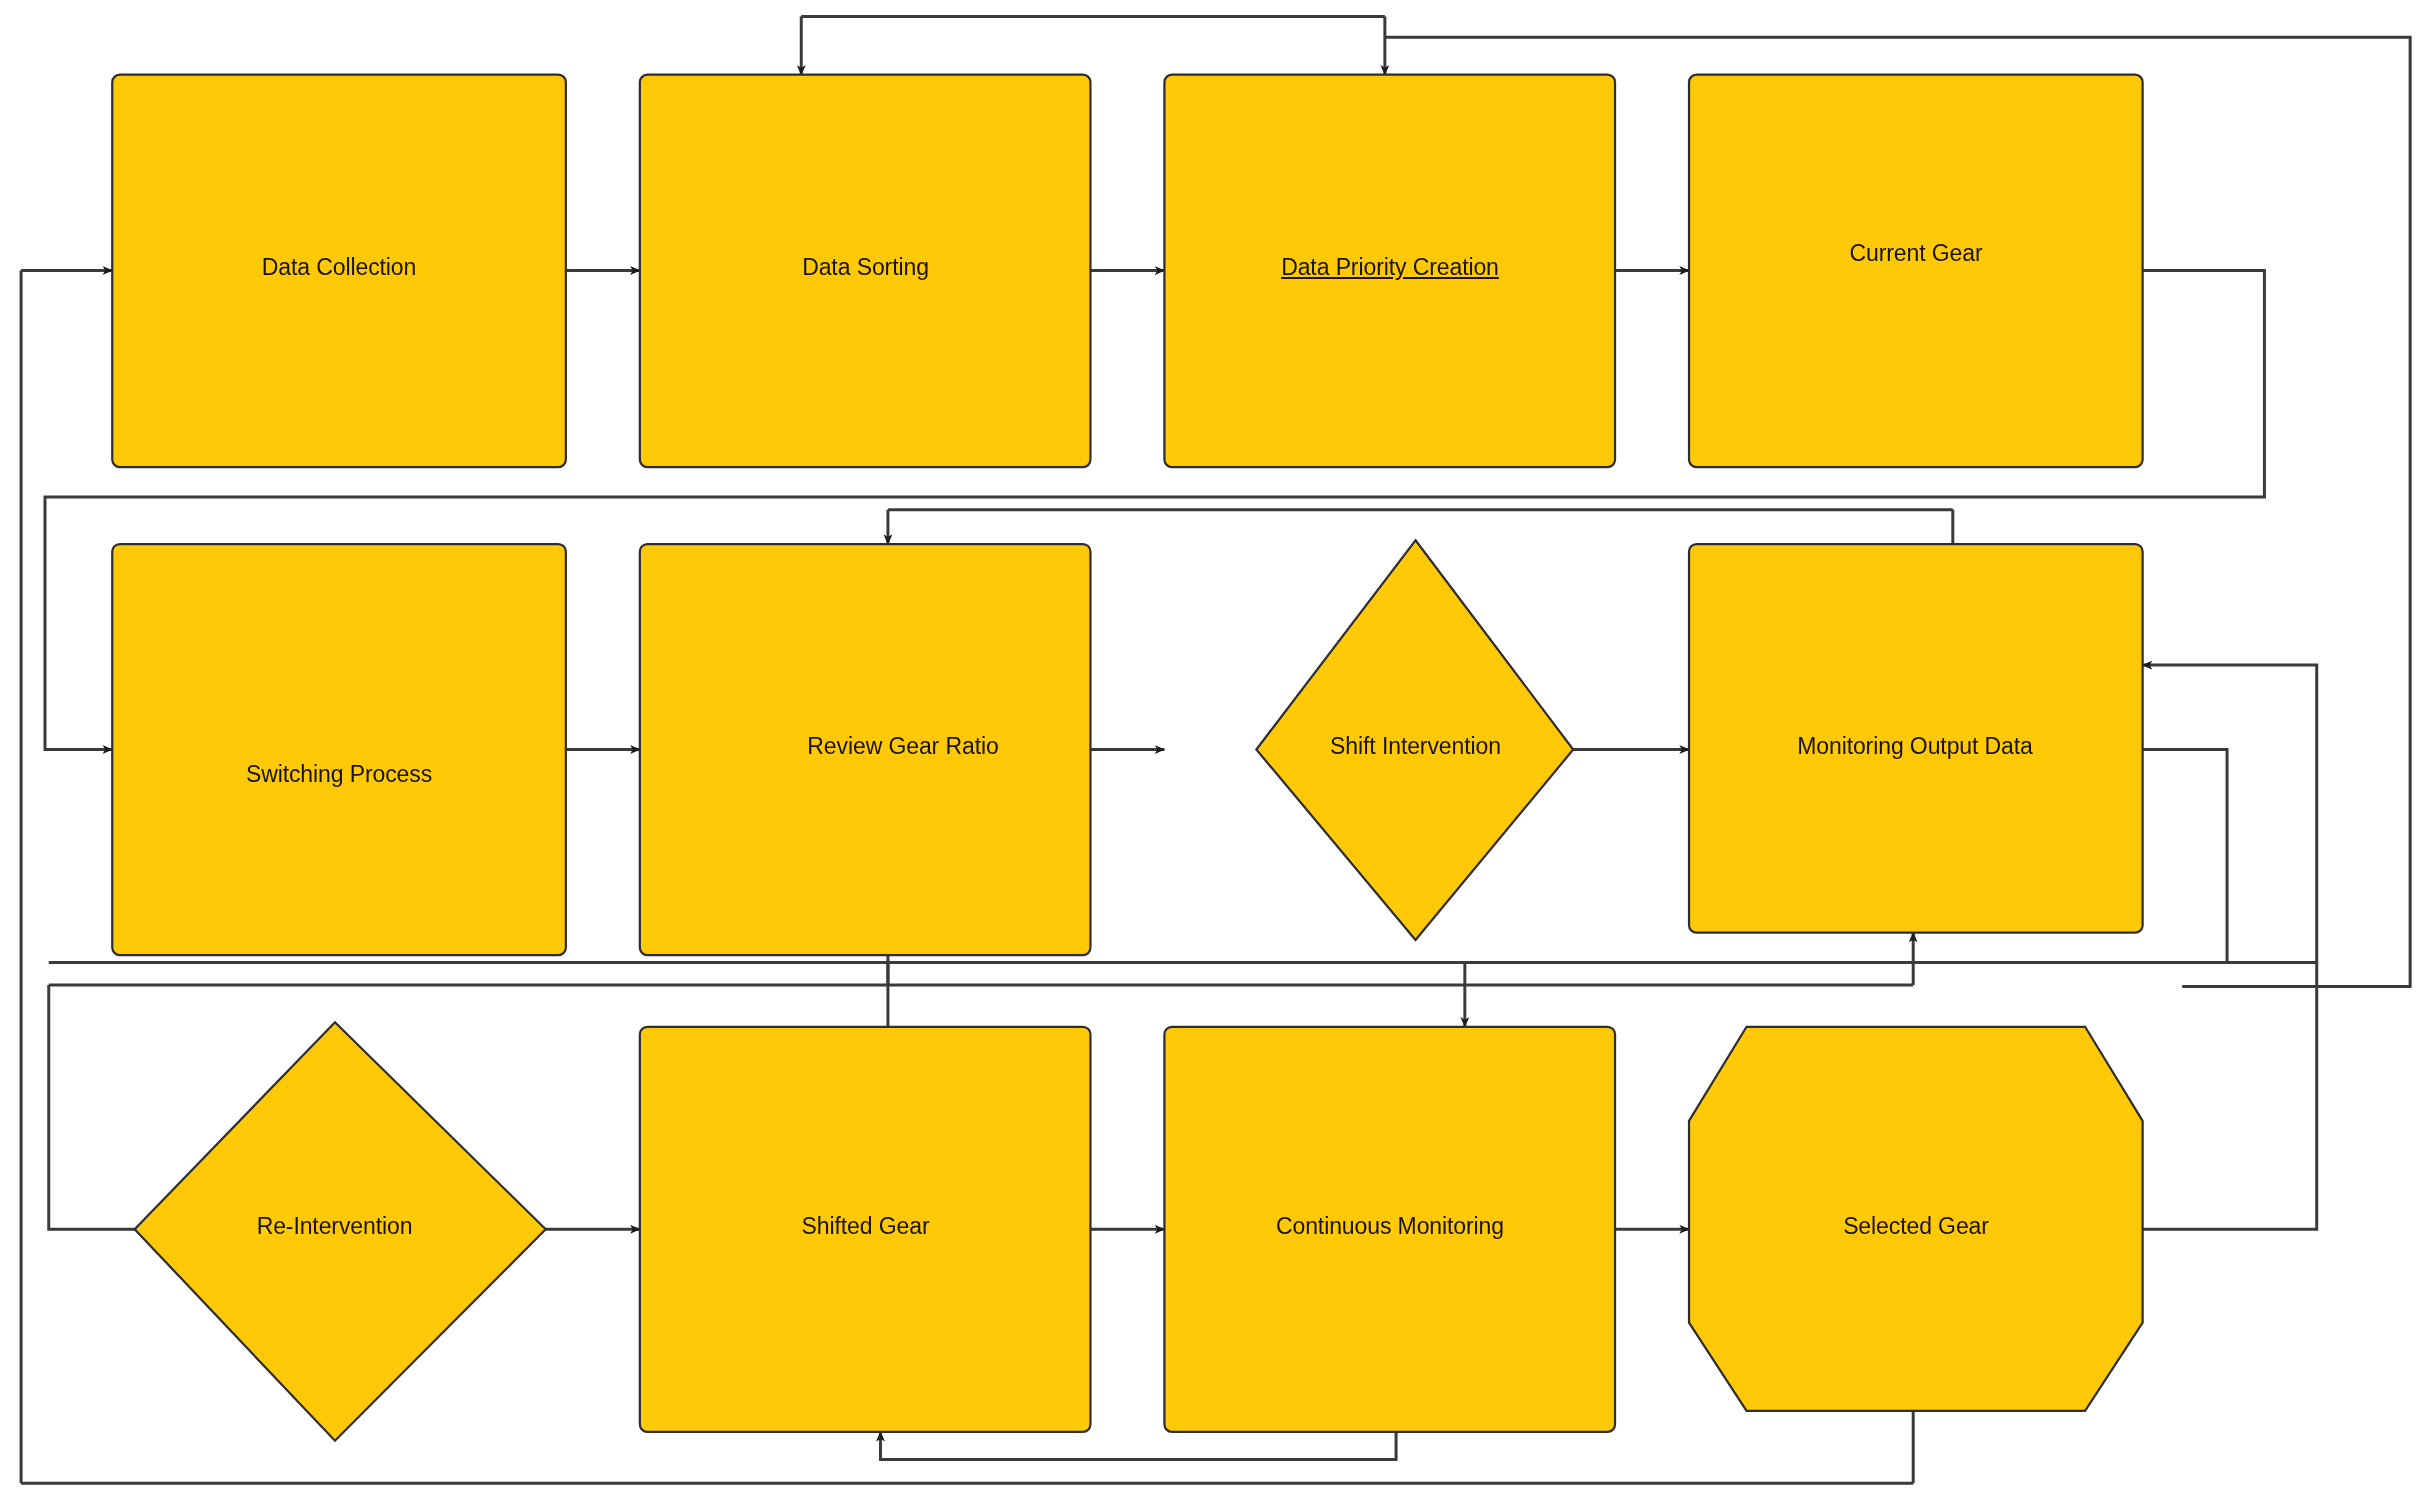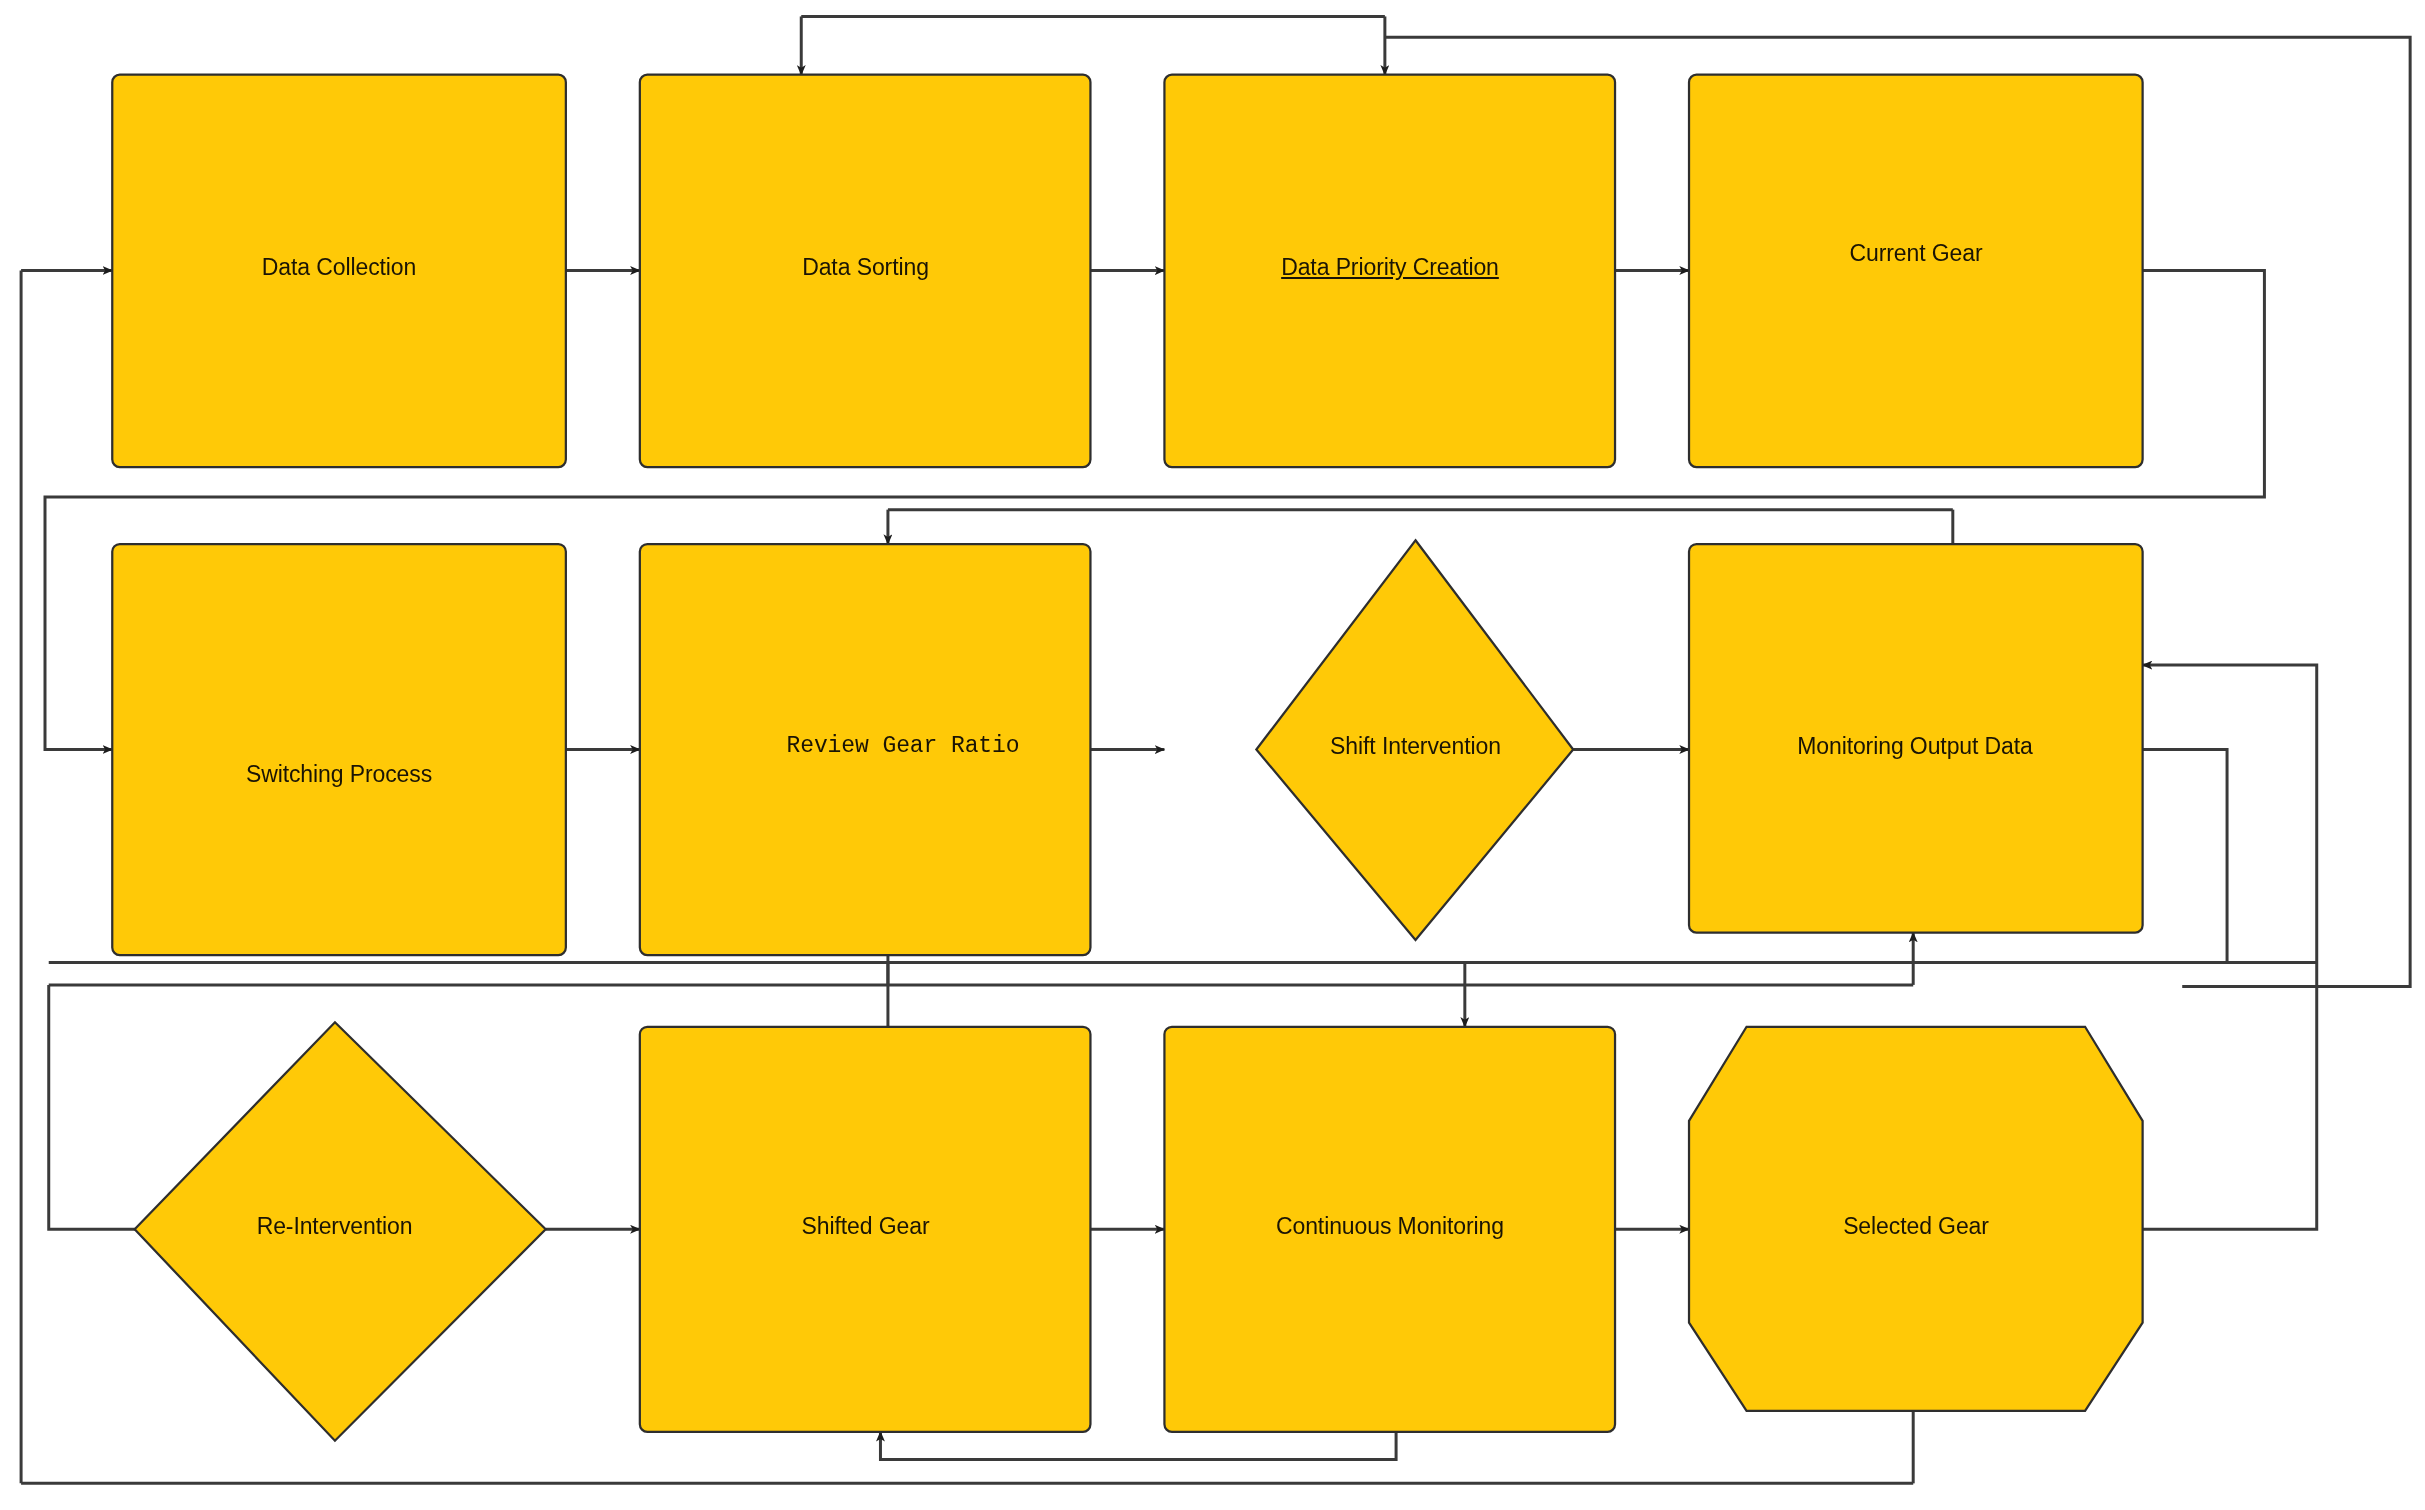--- a/index.html
+++ b/index.html
@@ -116,21 +116,21 @@
       <polygon points="2337,1374 2790,1374 2867,1500 2867,1770 2790,1888 2337,1888 2260,1770 2260,1500" fill="#FFC907" stroke="#2E2E2E" stroke-width="3"></polygon>
     </g>
   </svg>
 
   <div class="node-label" style="left:112px; top:254px; width:454px;">Data Collection</div>
   <div class="node-label" style="left:640px; top:254px; width:451px;">Data Sorting</div>
   <div class="node-label" style="left:1157px; top:254px; width:466px;text-decoration:underline;">Data Priority Creation</div>
   <div class="node-label" style="left:1689px; top:240px; width:454px;">Current Gear</div>
 
   <div class="node-label" style="left:112px; top:733px; width:454px;margin-top:28px;">Switching Process</div>
-  <div class="node-label" style="left:640px; top:733px; width:526px;font-family:Liberation Mono, monospace;">Review Gear Ratio</div>
+  <div class="node-label" style="left:640px; top:733px; width:526px;">Review Gear Ratio</div>
   <div class="node-label" style="left:1237px; top:733px; width:357px;">Shift Intervention</div>
   <div class="node-label" style="left:1672px; top:733px; width:486px;">Monitoring Output Data</div>
 
   <div class="node-label" style="left:170px; top:1213px; width:329px;">Re-Intervention</div>
   <div class="node-label" style="left:640px; top:1213px; width:451px;">Shifted Gear</div>
   <div class="node-label" style="left:1157px; top:1213px; width:466px;">Continuous Monitoring</div>
   <div class="node-label" style="left:1689px; top:1213px; width:454px;">Selected Gear</div>
 
 </div>
 

